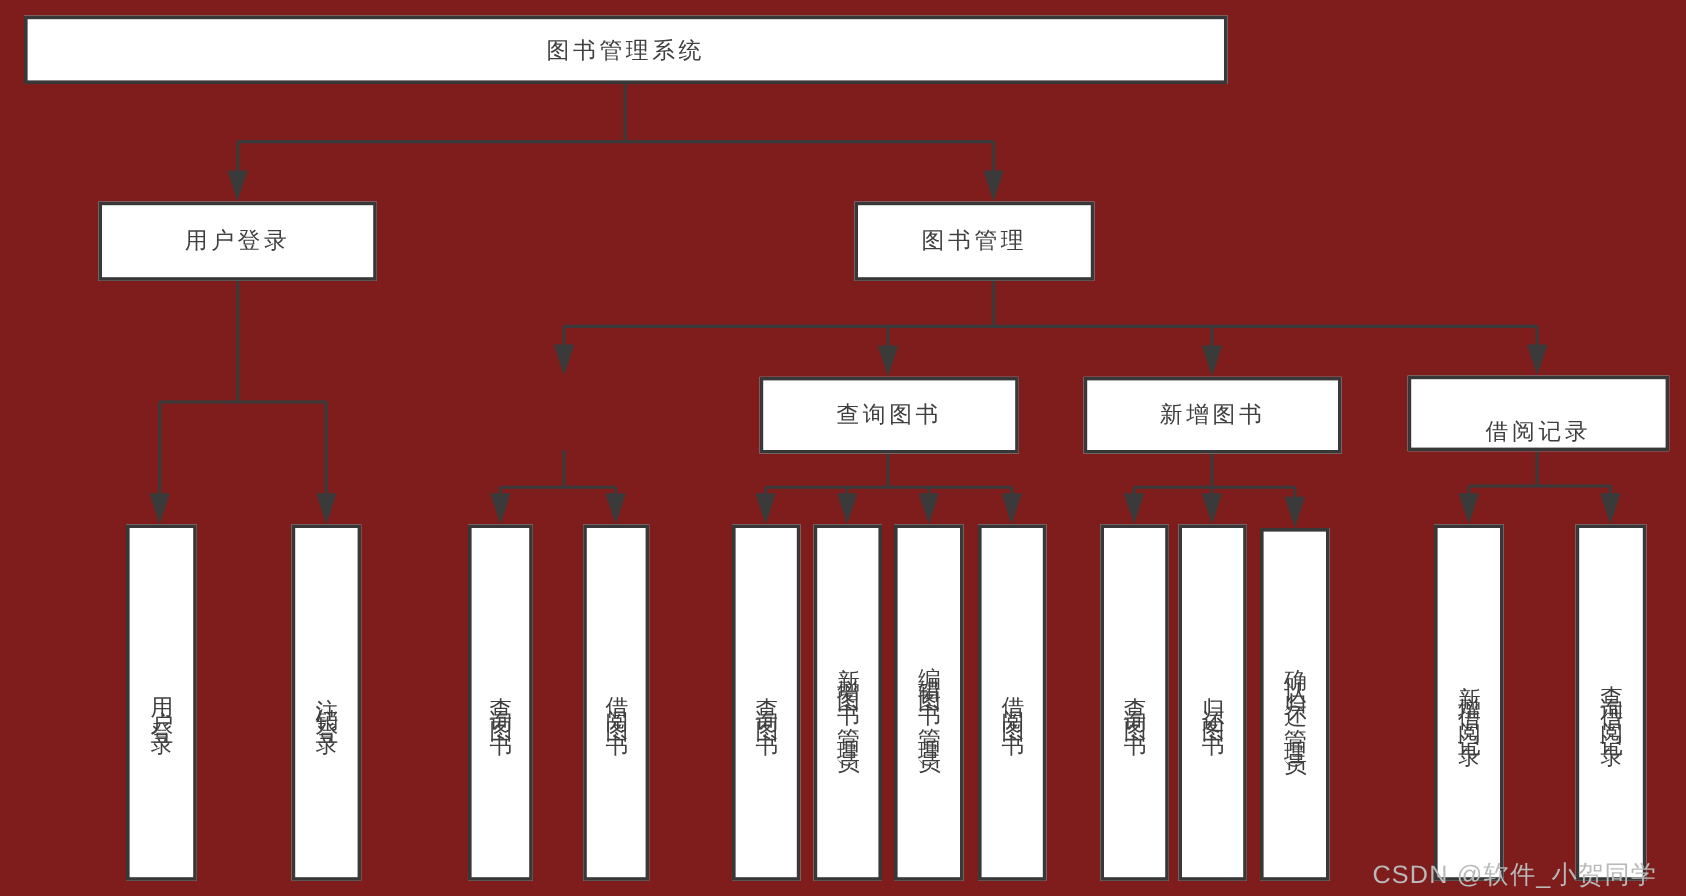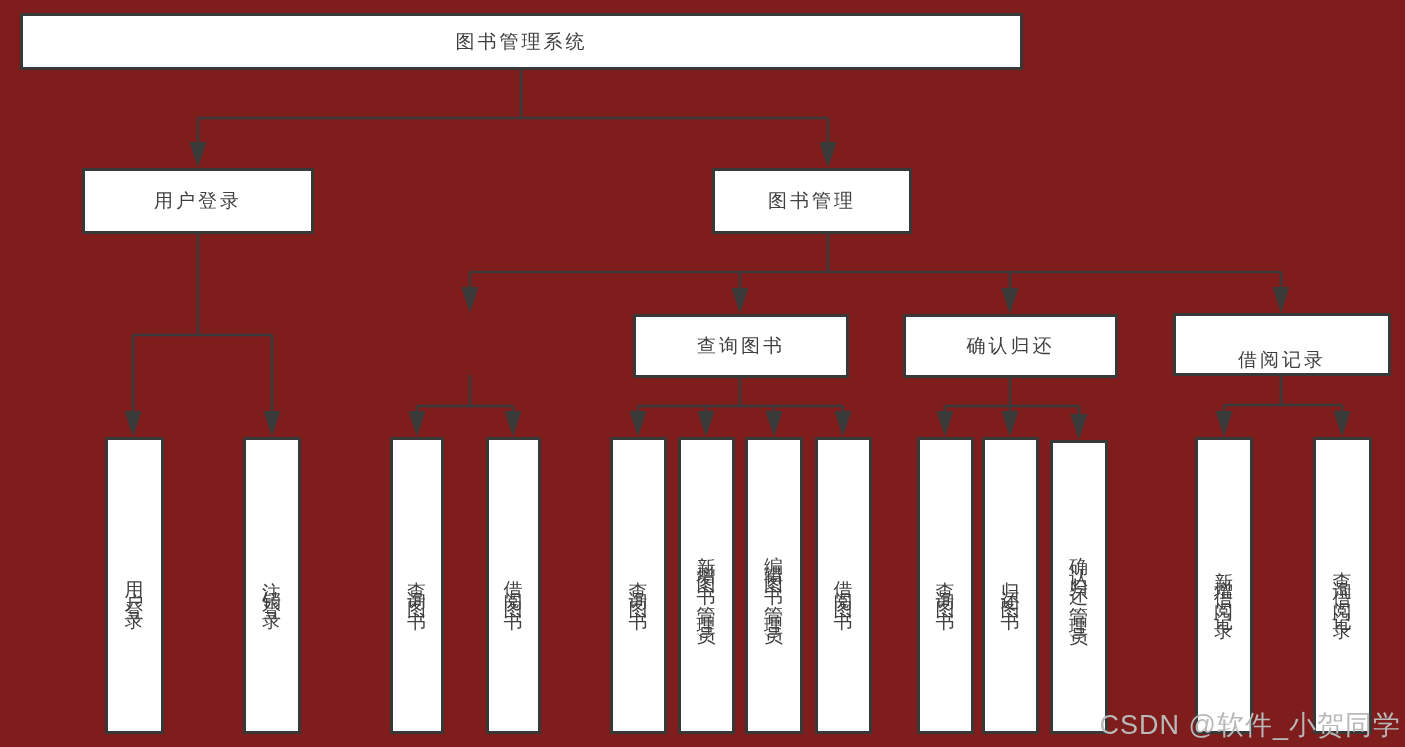--- a/index.html
+++ b/index.html
@@ -33,22 +33,22 @@
   }
   .vbox .vtext{
     writing-mode:vertical-rl;
     text-orientation:mixed;
     letter-spacing:10px;
     line-height:1;
     white-space:nowrap;
   }
   .watermark{
     position:absolute;
-    right:4px;bottom:4px;
-    font-size:27px;
+    right:24px;bottom:4px;
+    font-size:21px;
     color:#b9b9b9;
     letter-spacing:1px;
     pointer-events:none;
   }
 </style>
 </head>
 <body>
 
 <div class="canvas">
 
@@ -92,21 +92,21 @@
     <span>用户登录</span>
   </div>
   <div class="box" style="left:712px;top:168px;width:200px;height:66px;font-family:Liberation Mono, monospace;">
     <span>图书管理</span>
   </div>
 
   <div class="box" style="left:633px;top:314px;width:216px;height:64px;">
     <span>查询图书</span>
   </div>
   <div class="box" style="left:903px;top:314px;width:215px;height:64px;">
-    <span>确认归还</span>
+    <span>新增图书</span>
   </div>
   <div class="box" style="left:1173px;top:313px;width:218px;height:63px;align-items:flex-end;">
     <span>借阅记录</span>
   </div>
 
   <div class="vbox" style="left:105px;top:437px;width:59px;height:297px;">
     <span class="vtext">用户登录</span>
   </div>
   <div class="vbox" style="left:243px;top:437px;width:58px;height:297px;">
     <span class="vtext">注销登录</span>

